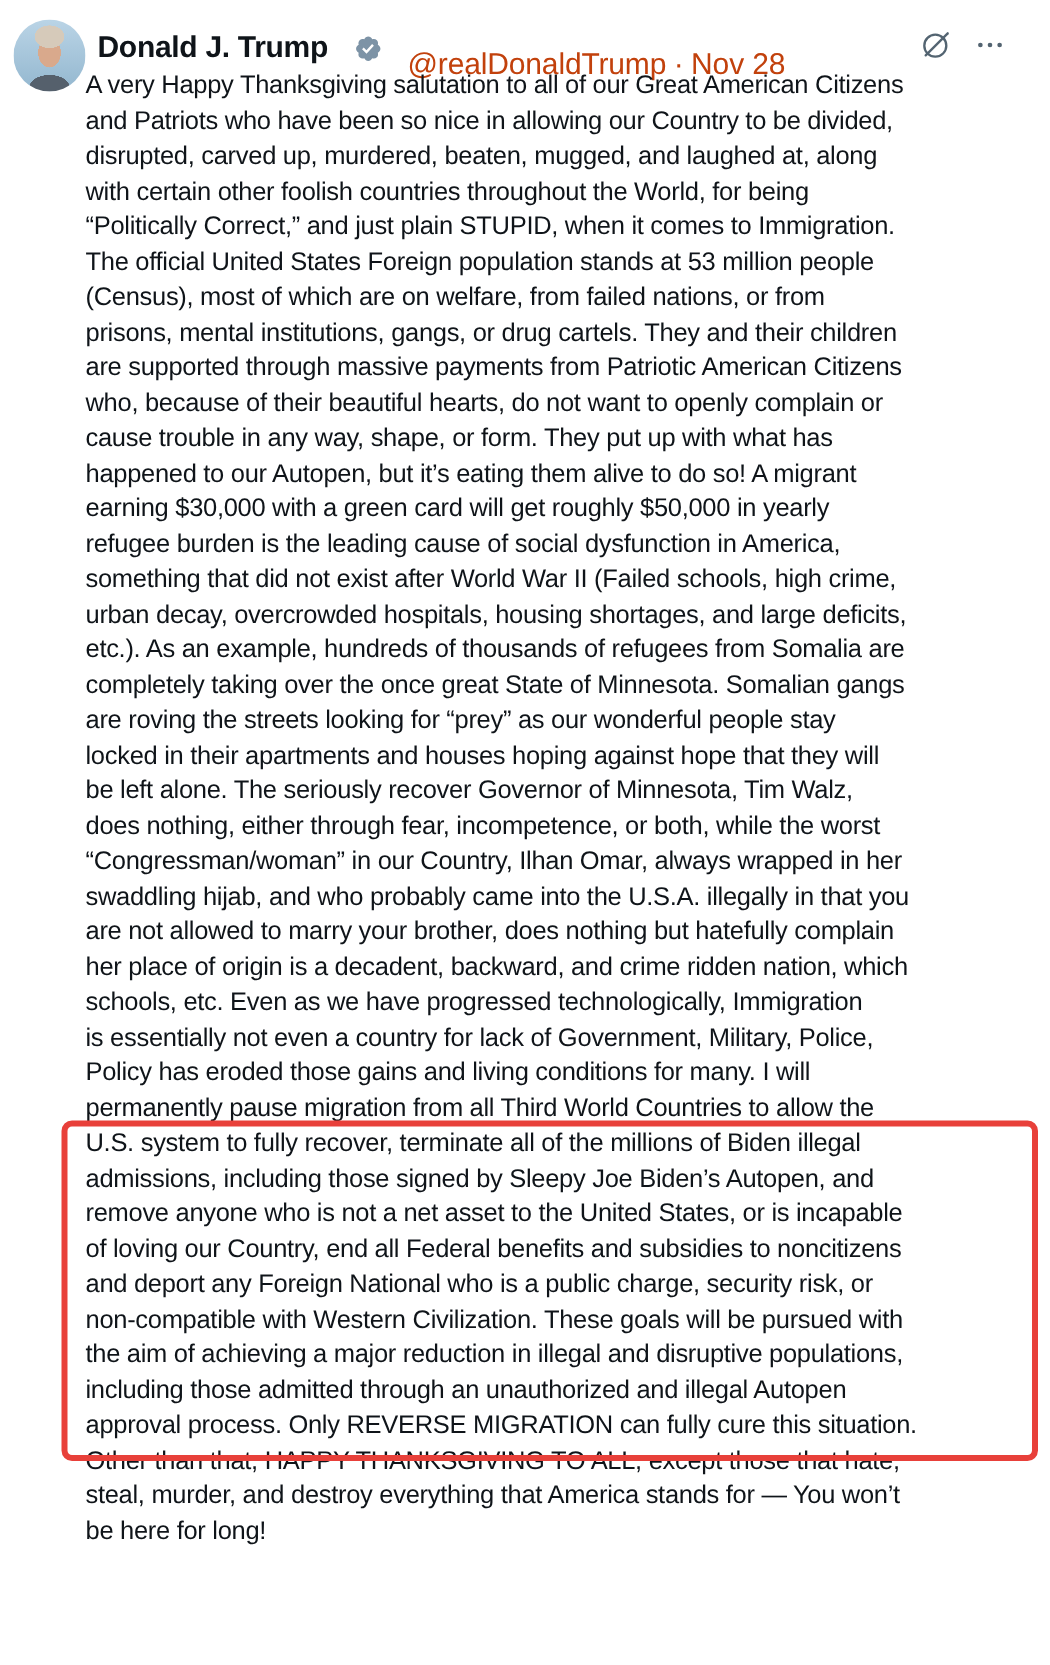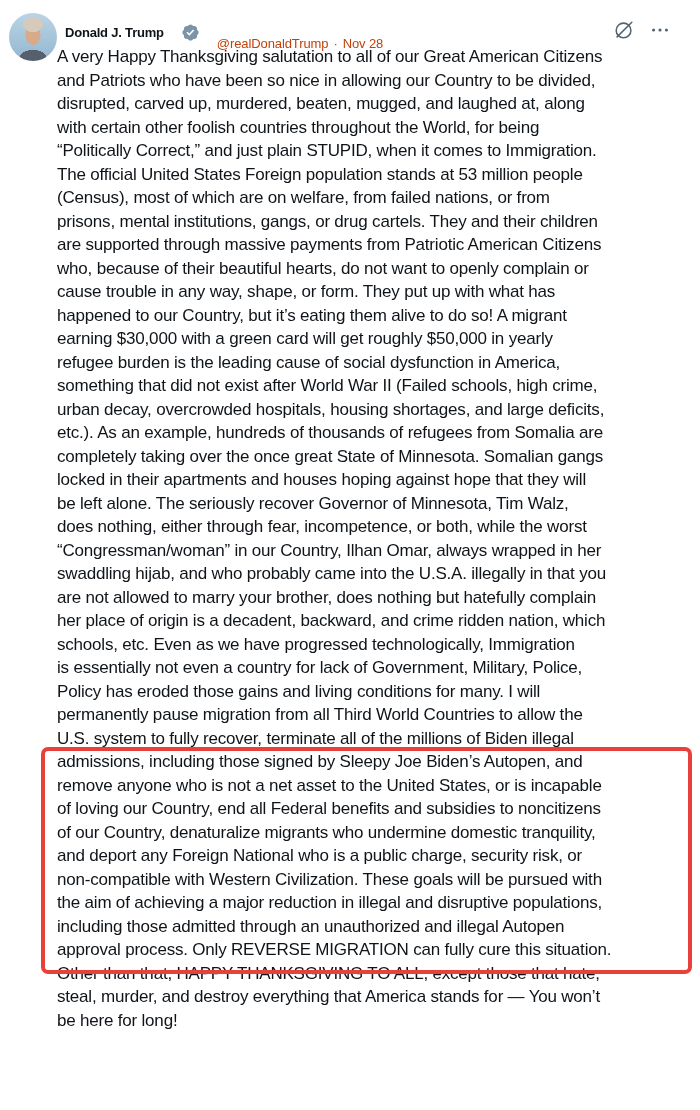--- a/index.html
+++ b/index.html
@@ -15,21 +15,21 @@
     position:absolute;left:9px;top:13px;width:48px;height:48px;border-radius:50%;
     background:
       radial-gradient(ellipse 34% 26% at 50% 24%, #d6caba 0%, #d6caba 60%, rgba(0,0,0,0) 61%),
       radial-gradient(ellipse 26% 34% at 50% 46%, #d9a98c 0%, #d9a98c 60%, rgba(0,0,0,0) 61%),
       radial-gradient(ellipse 46% 28% at 50% 94%, #55606c 0%, #55606c 60%, rgba(0,0,0,0) 61%),
       linear-gradient(180deg,#bad4e6 0%,#93b7cf 100%);
     overflow:hidden;
   }
   .name-row{
     position:absolute;left:65px;top:20px;height:24px;display:flex;align-items:center;gap:16px;
-    font-size:13px;white-space:nowrap;
+    font-size:20px;white-space:nowrap;
   }
   .display-name{font-weight:700;color:#0f1419;letter-spacing:-0.2px;}
   .badge{width:19px;height:19px;display:inline-flex;align-items:center;margin:0 1px;}
   .handle-group{color:#c2410c;letter-spacing:-0.1px;display:flex;gap:5px;align-items:flex-start;margin-top:22px;}
   .header-actions{position:absolute;left:612px;top:18px;display:flex;gap:12px;align-items:center;color:#536471;}
   .icon-btn{width:24px;height:24px;display:inline-flex;align-items:center;justify-content:center;cursor:pointer;}
 
   
   .body-text{
     position:absolute;left:57px;top:45px;width:636px;
@@ -86,43 +86,43 @@
       <div class="line">and Patriots who have been so nice in allowing our Country to be divided,</div>
       <div class="line">disrupted, carved up, murdered, beaten, mugged, and laughed at, along</div>
       <div class="line">with certain other foolish countries throughout the World, for being</div>
       <div class="line">“Politically Correct,” and just plain STUPID, when it comes to Immigration.</div>
       <div class="line">The official United States Foreign population stands at 53 million people</div>
       <div class="line">(Census), most of which are on welfare, from failed nations, or from</div>
       <div class="line">prisons, mental institutions, gangs, or drug cartels. They and their children</div>
       <div class="line">are supported through massive payments from Patriotic American Citizens</div>
       <div class="line">who, because of their beautiful hearts, do not want to openly complain or</div>
       <div class="line">cause trouble in any way, shape, or form. They put up with what has</div>
-      <div class="line">happened to our Country, but it’s eating them alive to do so! A migrant</div>
+      <div class="line">happened to our Autopen, but it’s eating them alive to do so! A migrant</div>
       <div class="line">earning $30,000 with a green card will get roughly $50,000 in yearly</div>
       <div class="line">refugee burden is the leading cause of social dysfunction in America,</div>
       <div class="line">something that did not exist after World War II (Failed schools, high crime,</div>
       <div class="line">urban decay, overcrowded hospitals, housing shortages, and large deficits,</div>
       <div class="line">etc.). As an example, hundreds of thousands of refugees from Somalia are</div>
       <div class="line">completely taking over the once great State of Minnesota. Somalian gangs</div>
+      <div class="line">are roving the streets looking for “prey” as our wonderful people stay</div>
       <div class="line">locked in their apartments and houses hoping against hope that they will</div>
       <div class="line">be left alone. The seriously recover Governor of Minnesota, Tim Walz,</div>
       <div class="line">does nothing, either through fear, incompetence, or both, while the worst</div>
       <div class="line">“Congressman/woman” in our Country, Ilhan Omar, always wrapped in her</div>
       <div class="line">swaddling hijab, and who probably came into the U.S.A. illegally in that you</div>
       <div class="line">are not allowed to marry your brother, does nothing but hatefully complain</div>
       <div class="line">her place of origin is a decadent, backward, and crime ridden nation, which</div>
       <div class="line">schools, etc. Even as we have progressed technologically, Immigration</div>
       <div class="line">is essentially not even a country for lack of Government, Military, Police,</div>
       <div class="line">Policy has eroded those gains and living conditions for many. I will</div>
       <div class="line">permanently pause migration from all Third World Countries to allow the</div>
       <div class="line">U.S. system to fully recover, terminate all of the millions of Biden illegal</div>
       <div class="line">admissions, including those signed by Sleepy Joe Biden’s Autopen, and</div>
       <div class="line">remove anyone who is not a net asset to the United States, or is incapable</div>
       <div class="line">of loving our Country, end all Federal benefits and subsidies to noncitizens</div>
-      <div class="line">of our Country, denaturalize migrants who undermine domestic tranquility,</div>
       <div class="line">and deport any Foreign National who is a public charge, security risk, or</div>
       <div class="line">non-compatible with Western Civilization. These goals will be pursued with</div>
       <div class="line">the aim of achieving a major reduction in illegal and disruptive populations,</div>
       <div class="line">including those admitted through an unauthorized and illegal Autopen</div>
       <div class="line">approval process. Only REVERSE MIGRATION can fully cure this situation.</div>
       <div class="line">Other than that, HAPPY THANKSGIVING TO ALL, except those that hate,</div>
       <div class="line">steal, murder, and destroy everything that America stands for — You won’t</div>
       <div class="line">be here for long!</div>
     </div>
 

